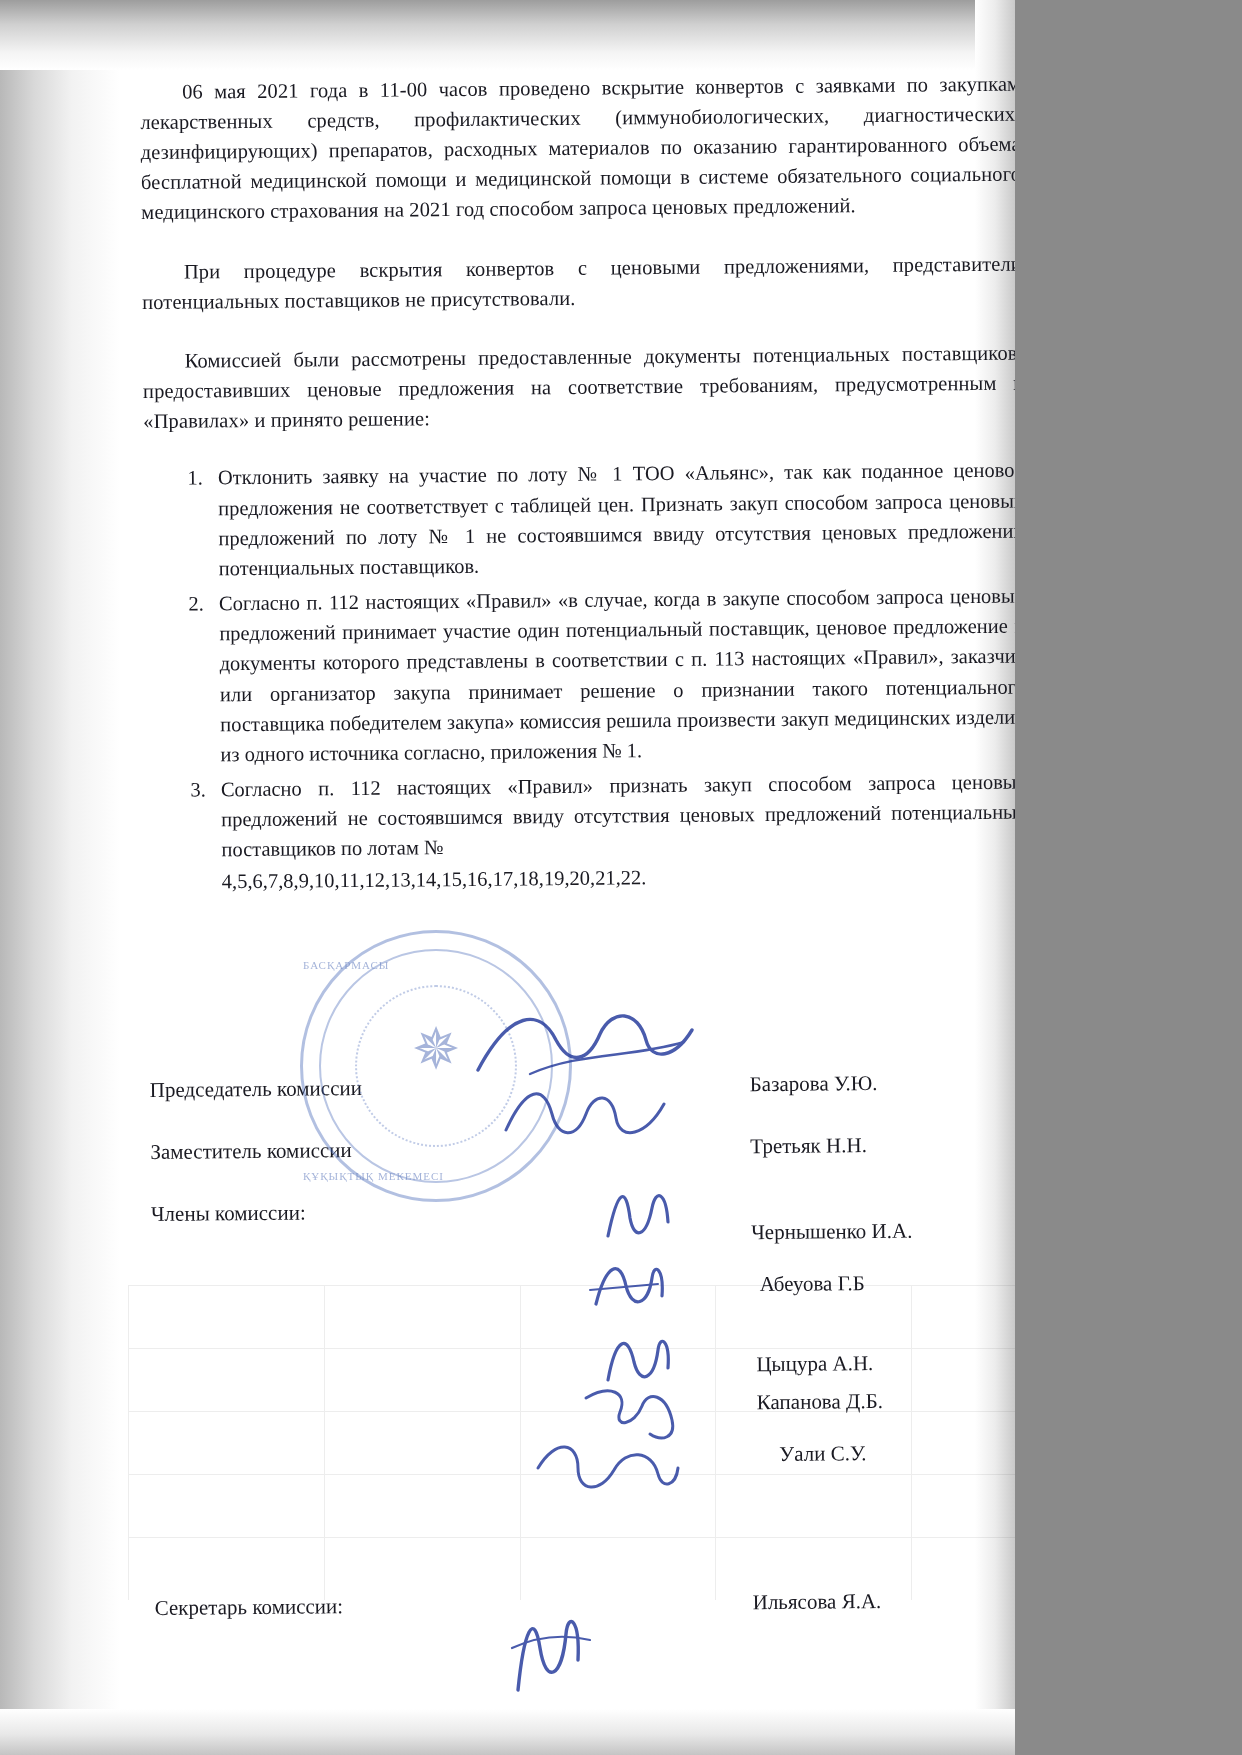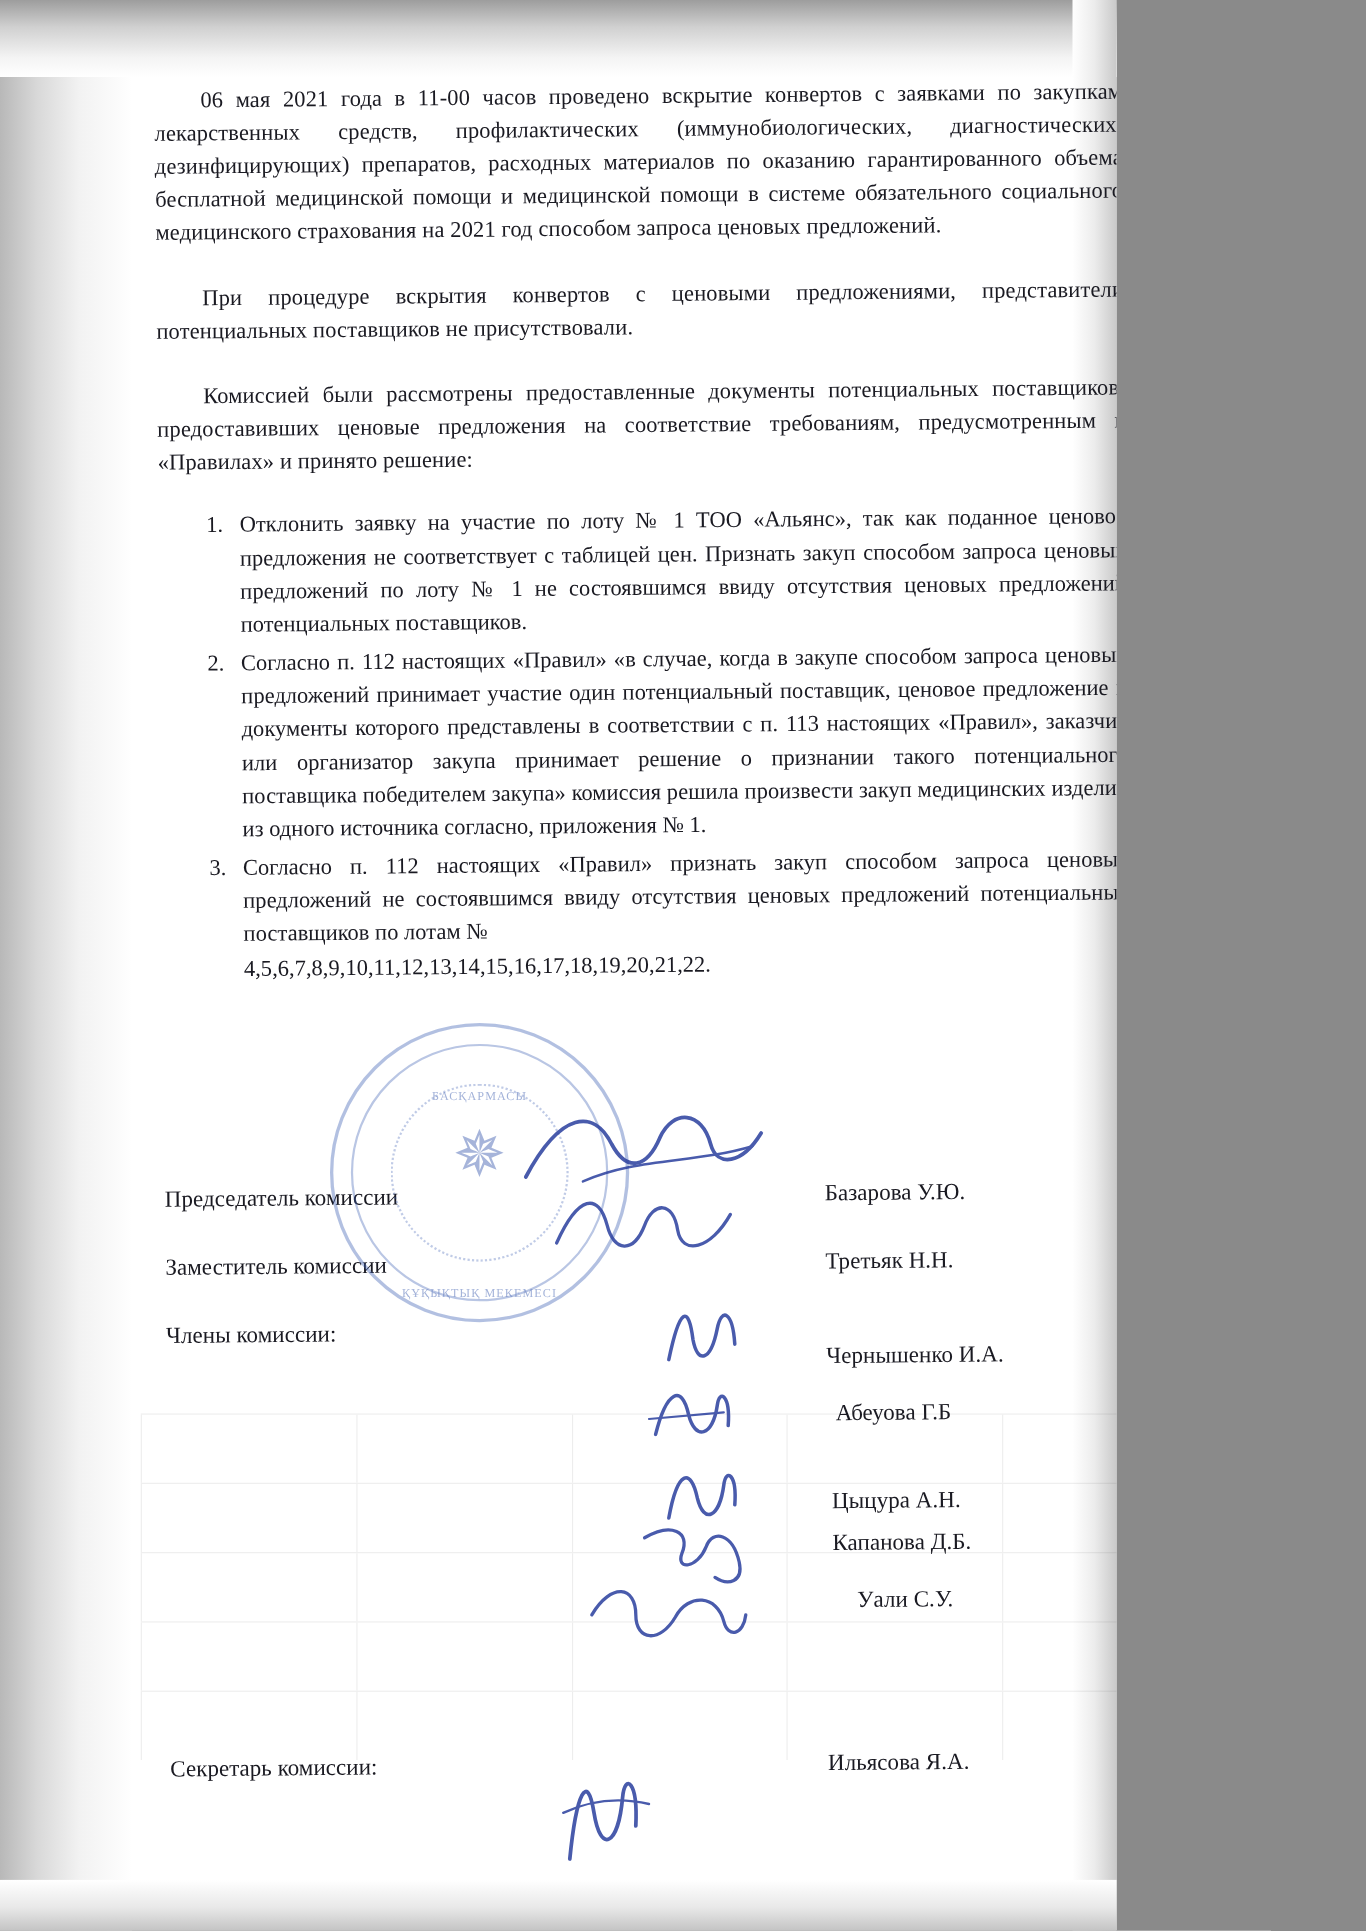--- a/index.html
+++ b/index.html
@@ -133,25 +133,24 @@
     top: 44%;
     transform: translate(-50%,-50%);
     color: rgba(50,84,170,0.6);
     font-size: 58px;
     line-height: 1;
   }
   .stamp-text-top, .stamp-text-bottom {
     position: absolute;
     left: 0;
     width: 266px;
-    text-align: center;
+    text-align: left;
     color: rgba(50,84,170,0.62);
     font-size: 11px;
     letter-spacing: 1px;
-    margin-top: 32px;
   }
   .stamp-text-top { top: 26px; }
   .stamp-text-bottom { bottom: 17px; }
 
   
   .sig-mark {
     position: absolute;
     color: #2a3f9e;
     font-family: "DejaVu Serif", serif;
     font-style: italic;

